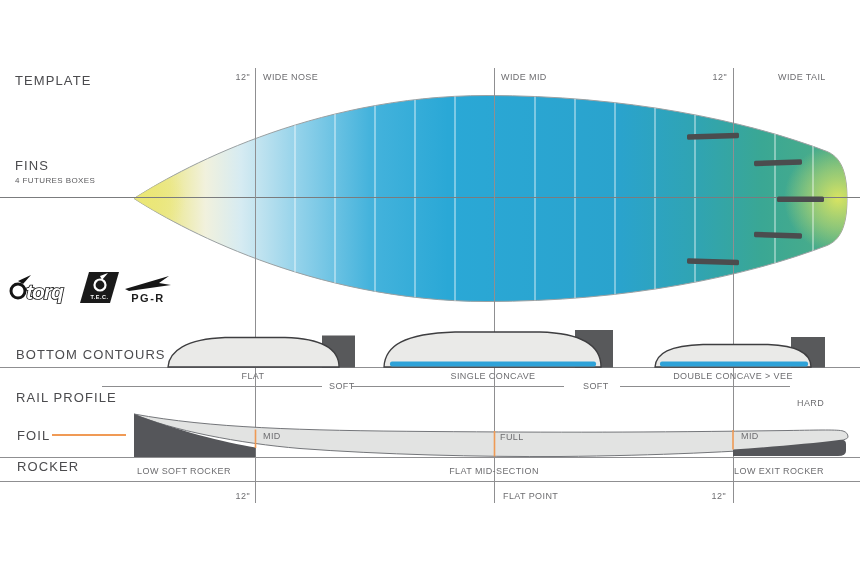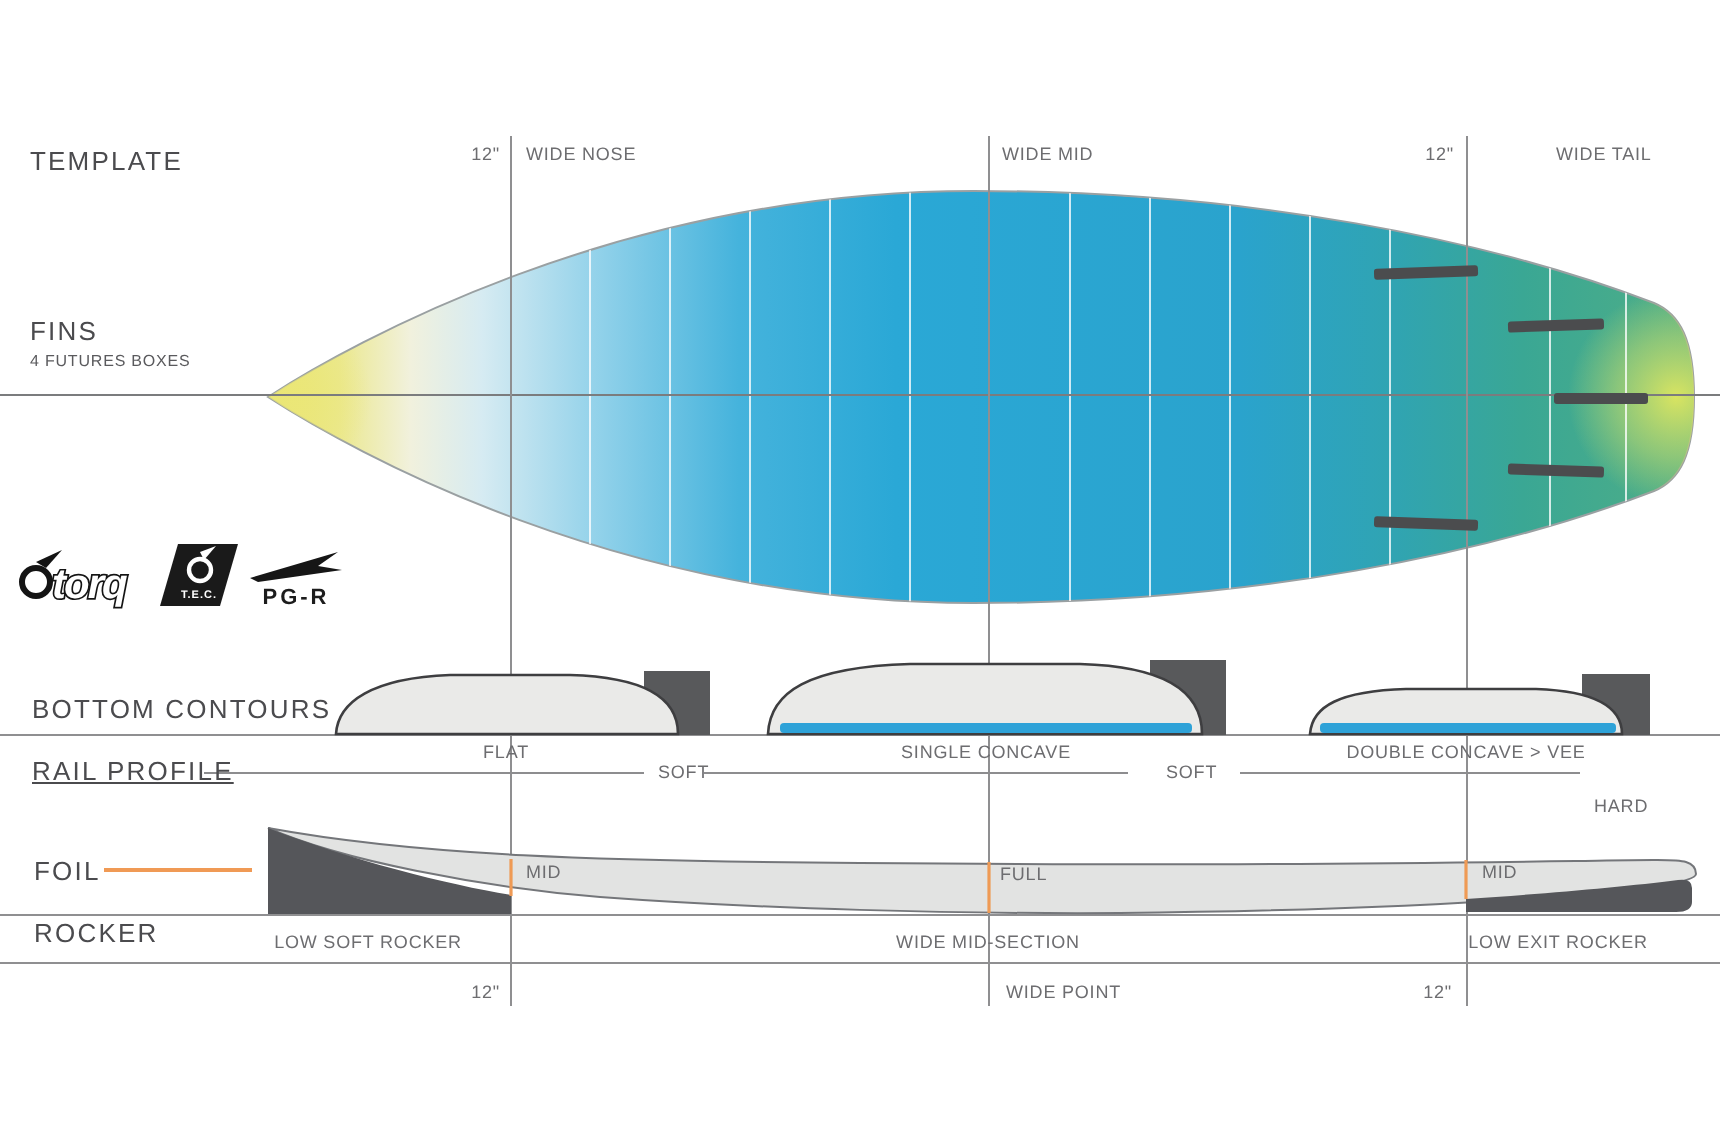--- a/index.html
+++ b/index.html
@@ -116,21 +116,21 @@
       <line x1="255.5" y1="429.5" x2="255.5" y2="448"></line>
       <line x1="494.5" y1="431" x2="494.5" y2="456.5"></line>
       <line x1="733" y1="430" x2="733" y2="449.5"></line>
     </g>
   </svg>
 
   <span class="lbl" style="left:15px;top:73px;">TEMPLATE</span>
   <span class="lbl" style="left:15px;top:158px;">FINS</span>
   <span class="sub" style="left:15px;top:176px;">4 FUTURES BOXES</span>
   <span class="lbl" style="left:16px;top:347px;text-align:right;">BOTTOM CONTOURS</span>
-  <span class="lbl" style="left:16px;top:378px;text-decoration:underline;">RAIL PROFILE</span>
+  <span class="lbl" style="left:16px;top:390px;">RAIL PROFILE</span>
   <span class="lbl" style="left:17px;top:428px;">FOIL</span>
   <span class="lbl" style="left:17px;top:459px;">ROCKER</span>
 
   <div class="orange-leader"></div>
 
   <span class="sm rt" style="left:220px;top:72px;width:30px;">12"</span>
   <span class="sm" style="left:263px;top:72px;">WIDE NOSE</span>
   <span class="sm" style="left:501px;top:72px;">WIDE MID</span>
   <span class="sm rt" style="left:697px;top:72px;width:30px;">12"</span>
   <span class="sm" style="left:739px;top:72px;margin-left:39px;">WIDE TAIL</span>
@@ -141,25 +141,25 @@
 
   <span class="sm" style="left:329px;top:381px;">SOFT</span>
   <span class="sm" style="left:583px;top:381px;">SOFT</span>
   <span class="sm" style="left:797px;top:398px;">HARD</span>
 
   <span class="sm" style="left:263px;top:431px;">MID</span>
   <span class="sm" style="left:500px;top:432px;">FULL</span>
   <span class="sm" style="left:741px;top:431px;">MID</span>
 
   <span class="sm ctr" style="left:184px;top:466px;">LOW SOFT ROCKER</span>
-  <span class="sm ctr" style="left:494px;top:466px;">WIDE MID-SECTION</span>
+  <span class="sm ctr" style="left:494px;top:466px;">FLAT MID-SECTION</span>
   <span class="sm ctr" style="left:779px;top:466px;">LOW EXIT ROCKER</span>
 
   <span class="sm rt" style="left:220px;top:491px;width:30px;">12"</span>
-  <span class="sm" style="left:503px;top:491px;">WIDE POINT</span>
+  <span class="sm" style="left:503px;top:491px;">FLAT POINT</span>
   <span class="sm rt" style="left:696px;top:491px;width:30px;">12"</span>
 
   <svg class="logo" style="left:7px;top:271px;" width="72" height="36" viewBox="0 0 72 36">
     <path d="M11,10 L24,4 L16,13 Z" fill="#141414"></path>
     <circle cx="11" cy="20" r="7" fill="#ffffff" stroke="#141414" stroke-width="3"></circle>
     <text x="19" y="28" font-family="Liberation Sans, sans-serif" font-size="21" font-weight="bold" font-style="italic" fill="#ffffff" stroke="#141414" stroke-width="1.7" paint-order="stroke" letter-spacing="-1">torq</text>
   </svg>
 
   <svg class="logo" style="left:80px;top:270px;" width="40" height="36" viewBox="0 0 40 36">
     <polygon points="9,2 39,2 30,33 0,33" fill="#1a1a1a"></polygon>

